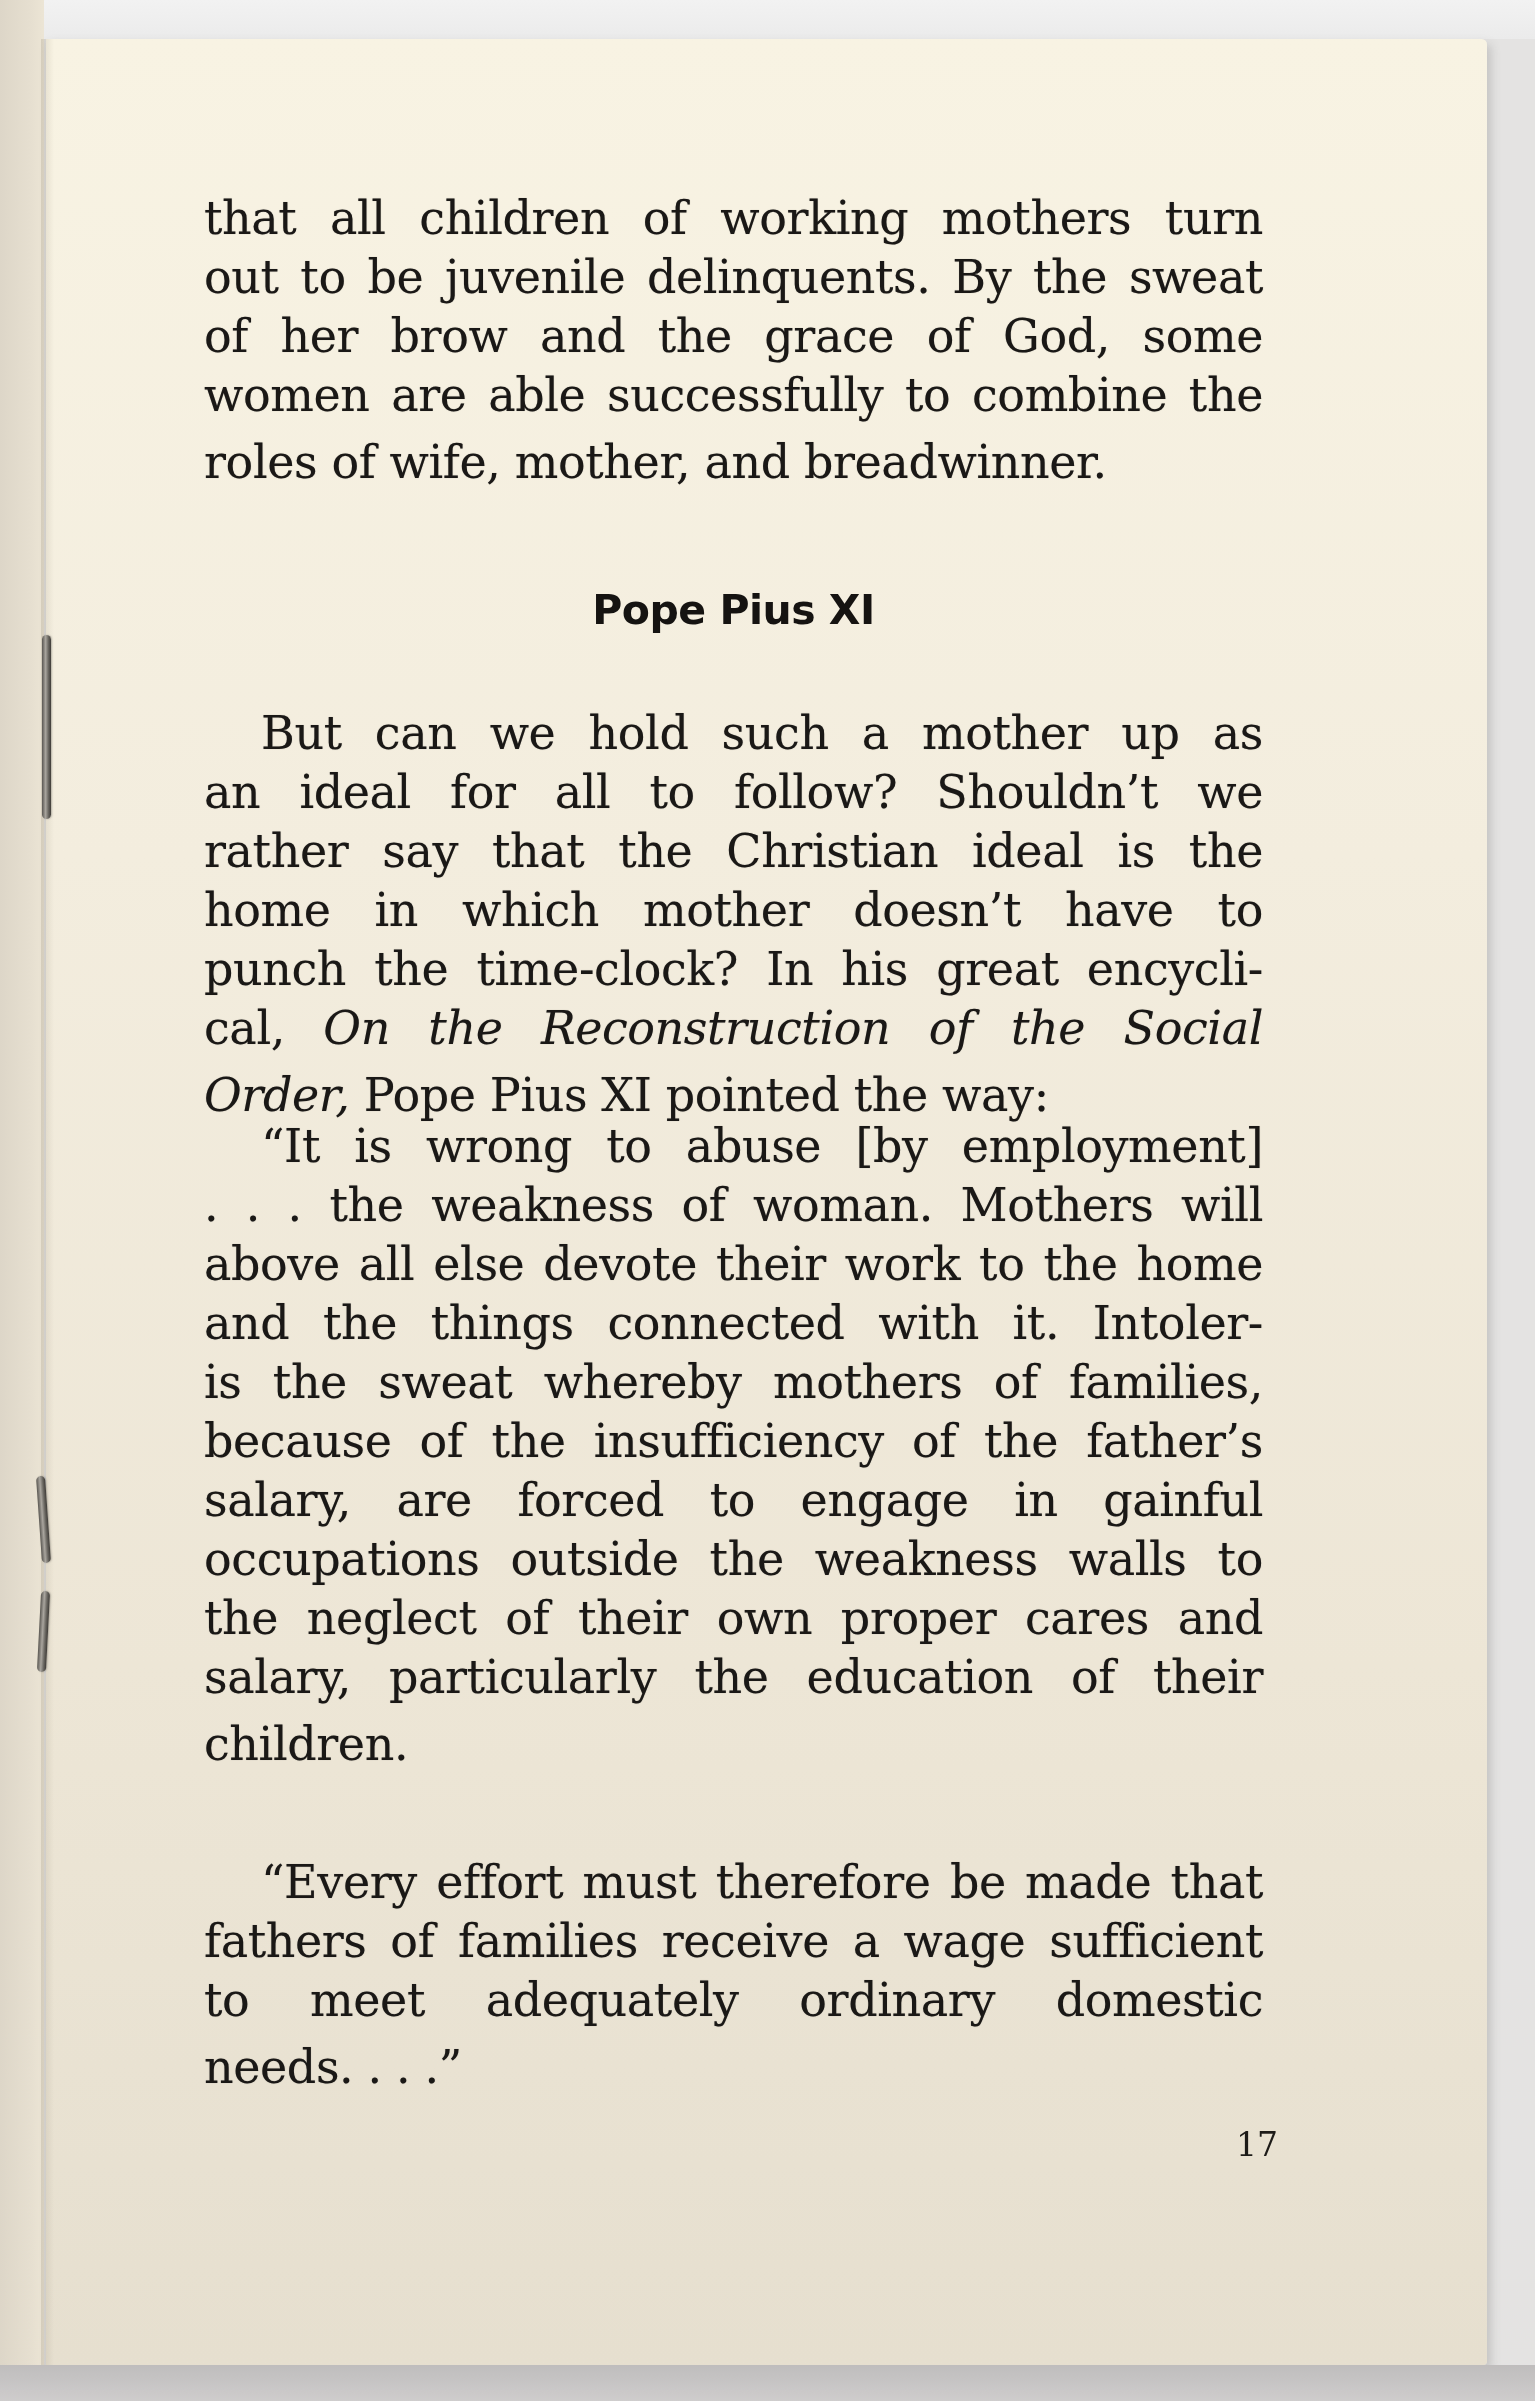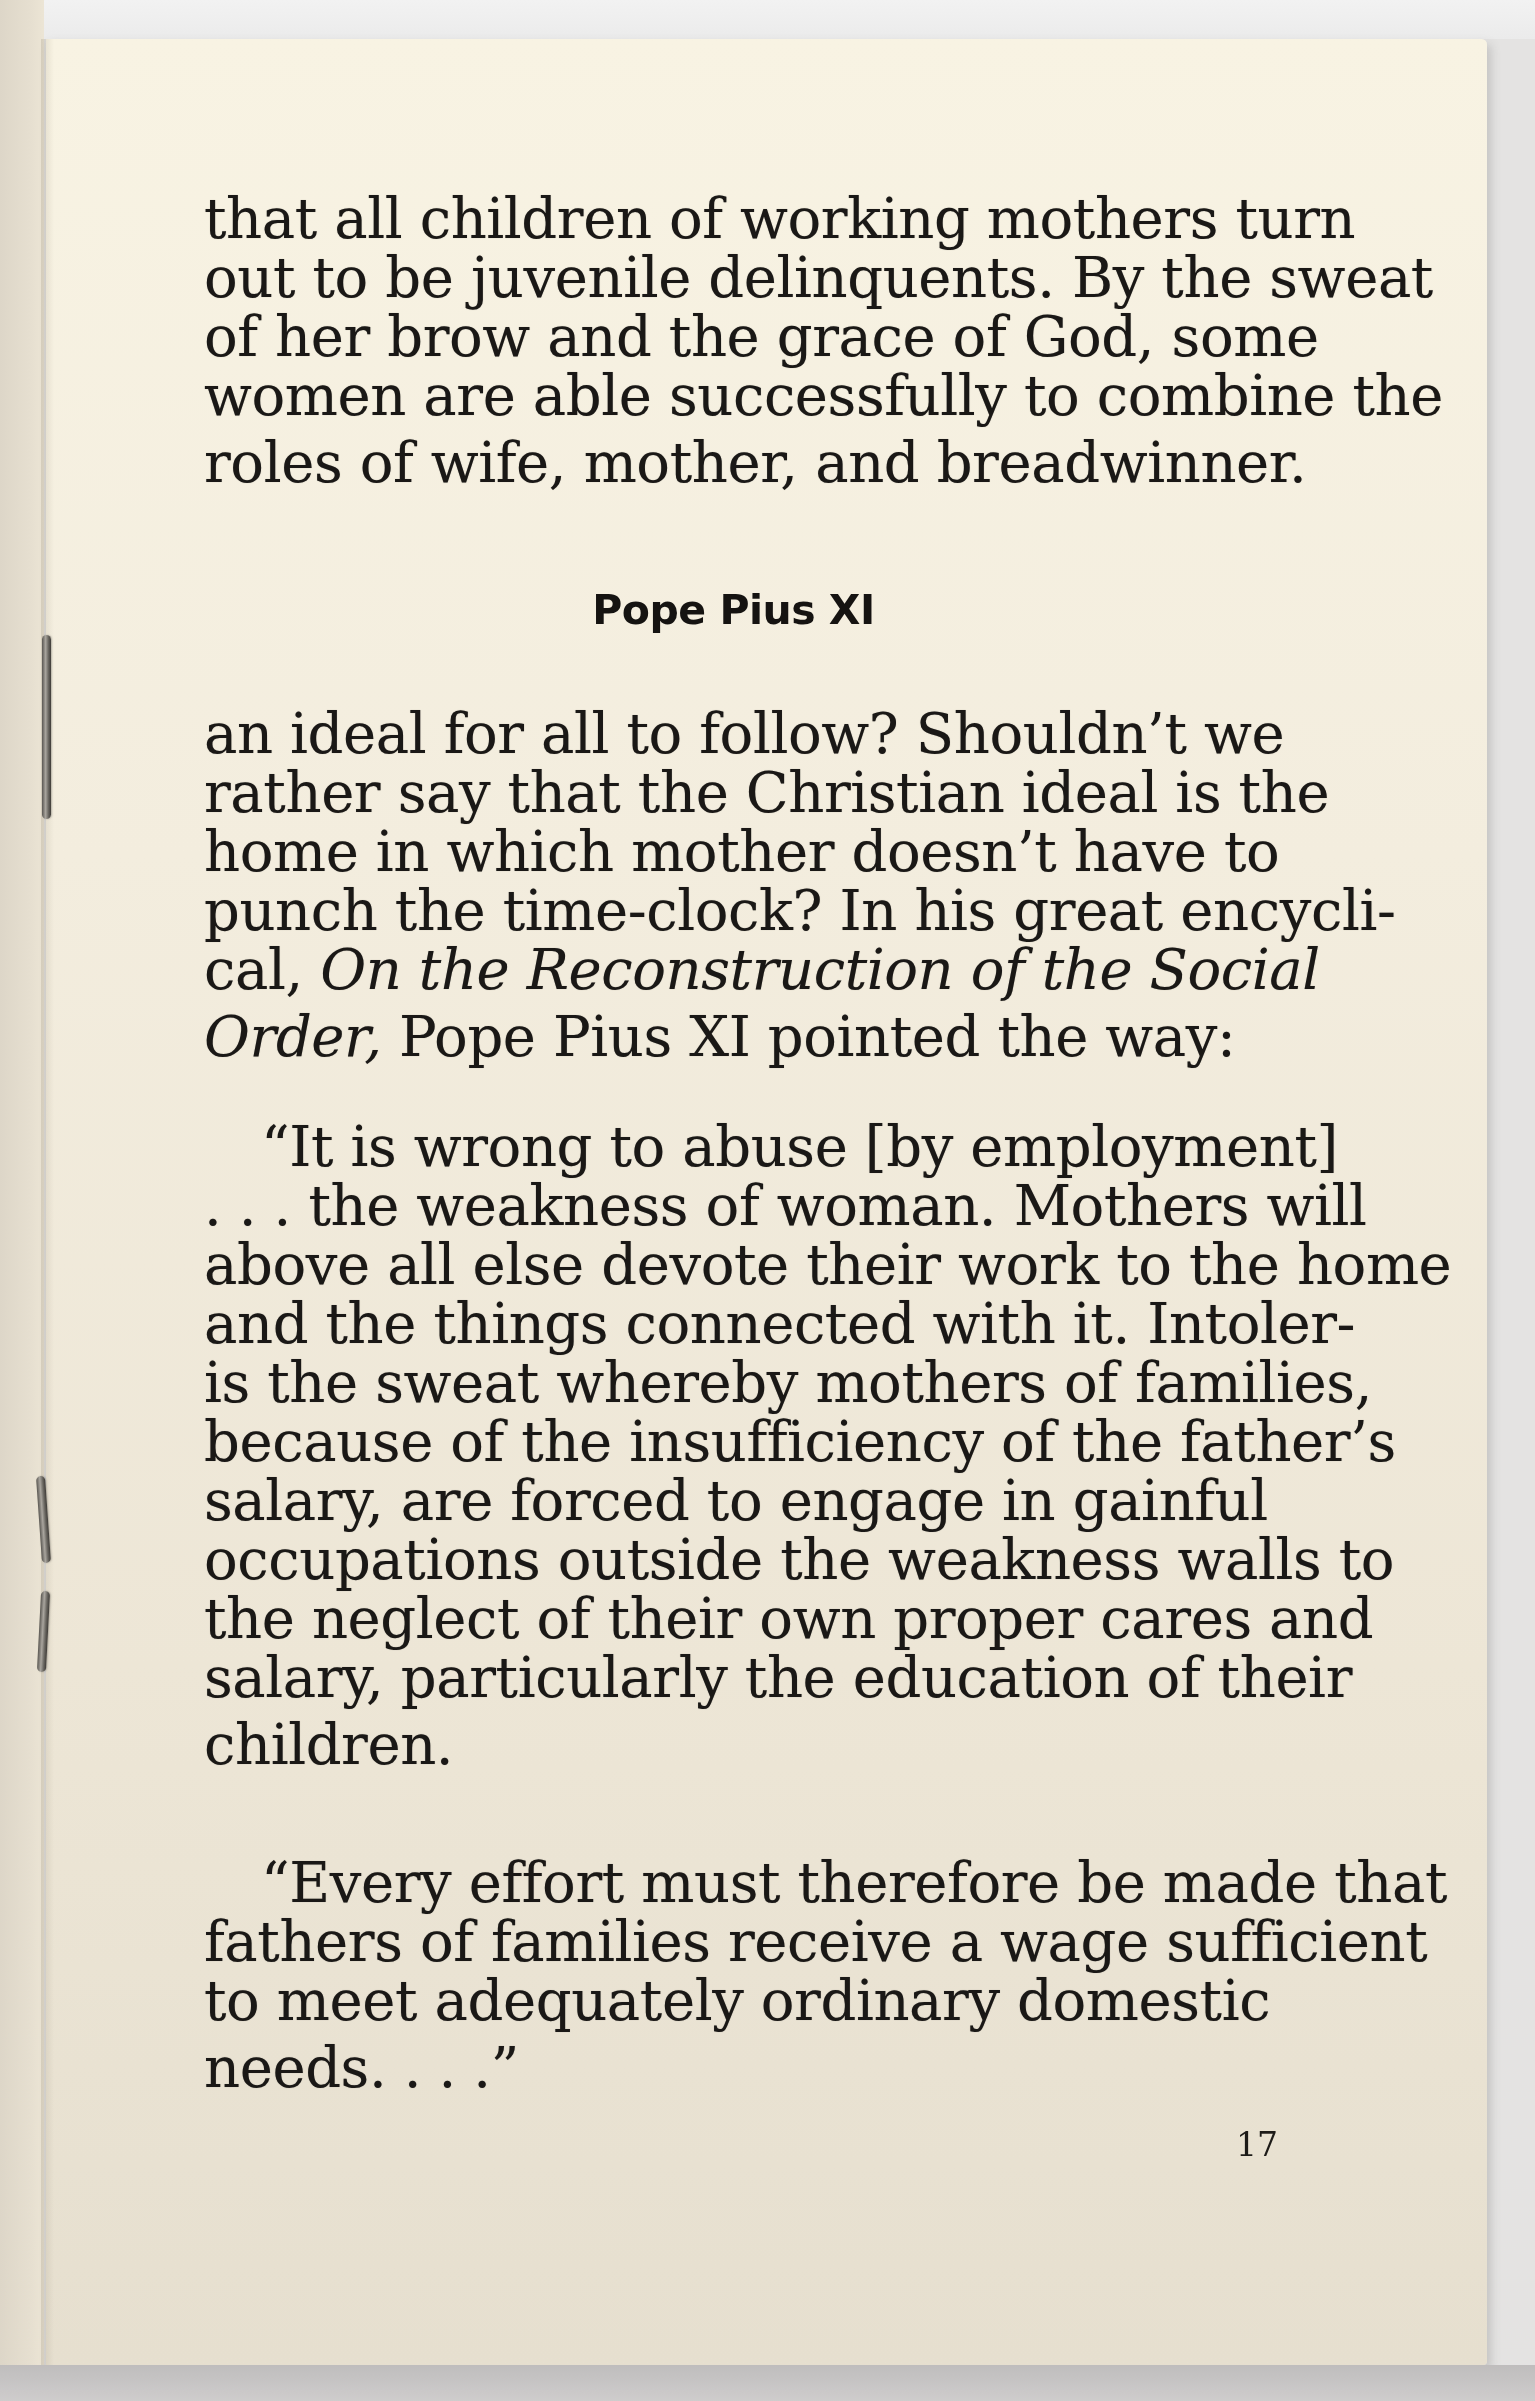--- a/index.html
+++ b/index.html
@@ -36,21 +36,21 @@
     background: linear-gradient(90deg, #5a5752 0%, #a9a59e 40%, #6c6963 70%, #3e3b37 100%);
     box-shadow: 0.9px 0 1.8px rgba(0,0,0,0.25);
   }
   .staple-1 { left: 42px; top: 635px; height: 184px; }
   .staple-2 { left: 39px; top: 1476px; height: 87px; transform: rotate(-4deg); }
   .staple-3 { left: 39px; top: 1591px; height: 81px; transform: rotate(3deg); }
 
   .text-block {
     position: absolute; left: 204px; width: 1059px;
     color: #1a1816;
-    font-size: 56px;
+    font-size: 46px;
     letter-spacing: -0.4px;
     text-shadow: 0 0 0.9px rgba(0,0,0,0.35);
   }
   .line {
     display: block; height: 59px; line-height: 59px;
     text-align: justify; text-align-last: justify; white-space: nowrap;
   }
   .line.last { text-align-last: left; margin-top: 8px; }
   .line.indent { padding-left: 57px; }
   .para-1 { top: 189px; }
@@ -88,20 +88,21 @@
   <span class="line">that all children of working mothers turn</span>
   <span class="line">out to be juvenile delinquents.  By the sweat</span>
   <span class="line">of her brow and the grace of God, some</span>
   <span class="line">women are able successfully to combine the</span>
   <span class="line last">roles of wife, mother, and breadwinner.</span>
 </div>
 
 <div class="heading">Pope Pius XI</div>
 
 <div class="text-block para-2">
+  <span class="line indent">But can we hold such a mother up as</span>
   <span class="line">an ideal for all to follow?  Shouldn’t we</span>
   <span class="line">rather say that the Christian ideal is the</span>
   <span class="line">home in which mother doesn’t have to</span>
   <span class="line">punch the time-clock?  In his great encycli-</span>
   <span class="line"><span>cal, </span><span class="italic">On the Reconstruction of the Social</span></span>
   <span class="line last"><span class="italic">Order,</span><span> Pope Pius XI pointed the way:</span></span>
 </div>
 
 <div class="text-block para-3">
   <span class="line indent">“It is wrong to abuse [by employment]</span>

